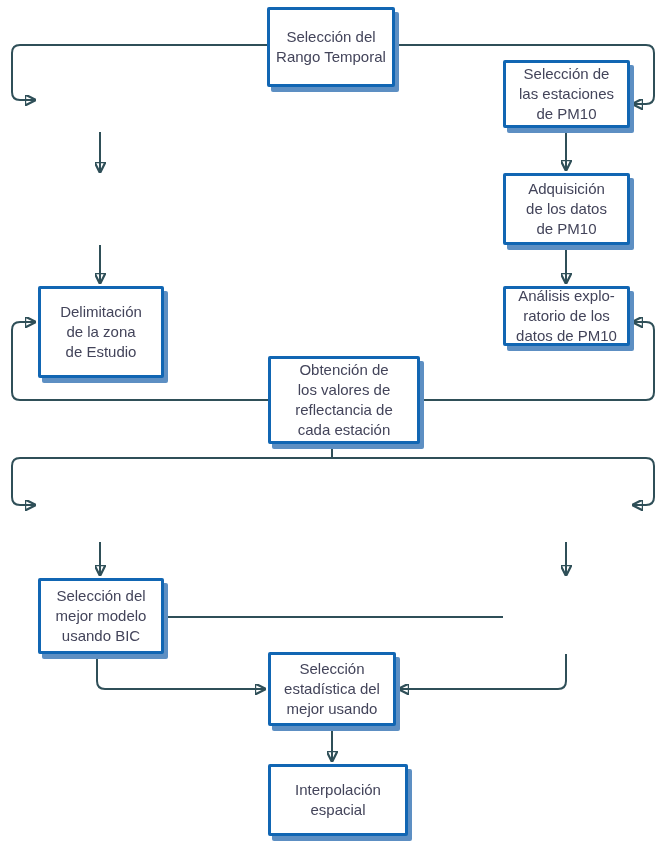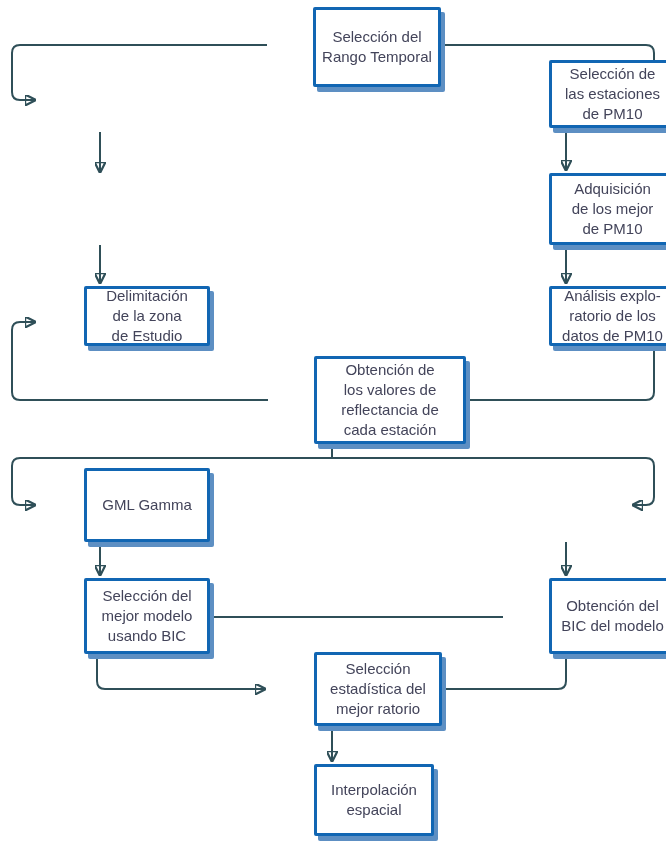--- a/index.html
+++ b/index.html
@@ -30,21 +30,20 @@
     border-radius: 2px;
     box-shadow: 4px 5px 0 0 #5d8fc3;
     display: flex;
     align-items: center;
     justify-content: center;
     text-align: center;
     z-index: 2;
     color: #43445a;
     font-size: 15px;
     line-height: 1.32;
-    margin-left: 46px;
   }
   .node-label { white-space: pre-line; padding: 2px 4px; }
 </style>
 </head>
 <body>
 
 <div id="canvas">
 
   <svg id="edges-svg" viewBox="0 0 666 849" xmlns="http://www.w3.org/2000/svg">
     <defs>
@@ -79,63 +78,56 @@
 
   <div class="node" style="left:503px;top:60px;width:127px;height:68px">
     <span class="node-label">Selección de
 las estaciones
 de PM10</span>
   </div>
 
 
   <div class="node" style="left:503px;top:173px;width:127px;height:72px">
     <span class="node-label">Adquisición
-de los mejor
+de los datos
 de PM10</span>
   </div>
 
-  <div class="node" style="left:38px;top:286px;width:126px;height:60px">
+  <div class="node" style="left:38px;top:286px;width:126px;height:92px">
     <span class="node-label">Delimitación
 de la zona
 de Estudio</span>
   </div>
 
   <div class="node" style="left:503px;top:286px;width:127px;height:60px">
     <span class="node-label">Análisis explo-
 ratorio de los
 datos de PM10</span>
   </div>
 
   <div class="node" style="left:268px;top:356px;width:152px;height:88px">
     <span class="node-label">Obtención de
 los valores de
 reflectancia de
 cada estación</span>
   </div>
 
-  <div class="node" style="left:38px;top:468px;width:126px;height:74px">
-    <span class="node-label">GML Gamma</span>
-  </div>
 
 
   <div class="node" style="left:38px;top:578px;width:126px;height:76px">
     <span class="node-label">Selección del
 mejor modelo
 usando BIC</span>
   </div>
 
-  <div class="node" style="left:503px;top:578px;width:127px;height:76px">
-    <span class="node-label">Obtención del
-BIC del modelo</span>
-  </div>
 
   <div class="node" style="left:268px;top:652px;width:128px;height:74px">
     <span class="node-label">Selección
 estadística del
-mejor ratorio</span>
+mejor usando</span>
   </div>
 
-  <div class="node" style="left:268px;top:764px;width:120px;height:72px">
+  <div class="node" style="left:268px;top:764px;width:140px;height:72px">
     <span class="node-label">Interpolación
 espacial</span>
   </div>
 
 </div>
 
 </body></html>

